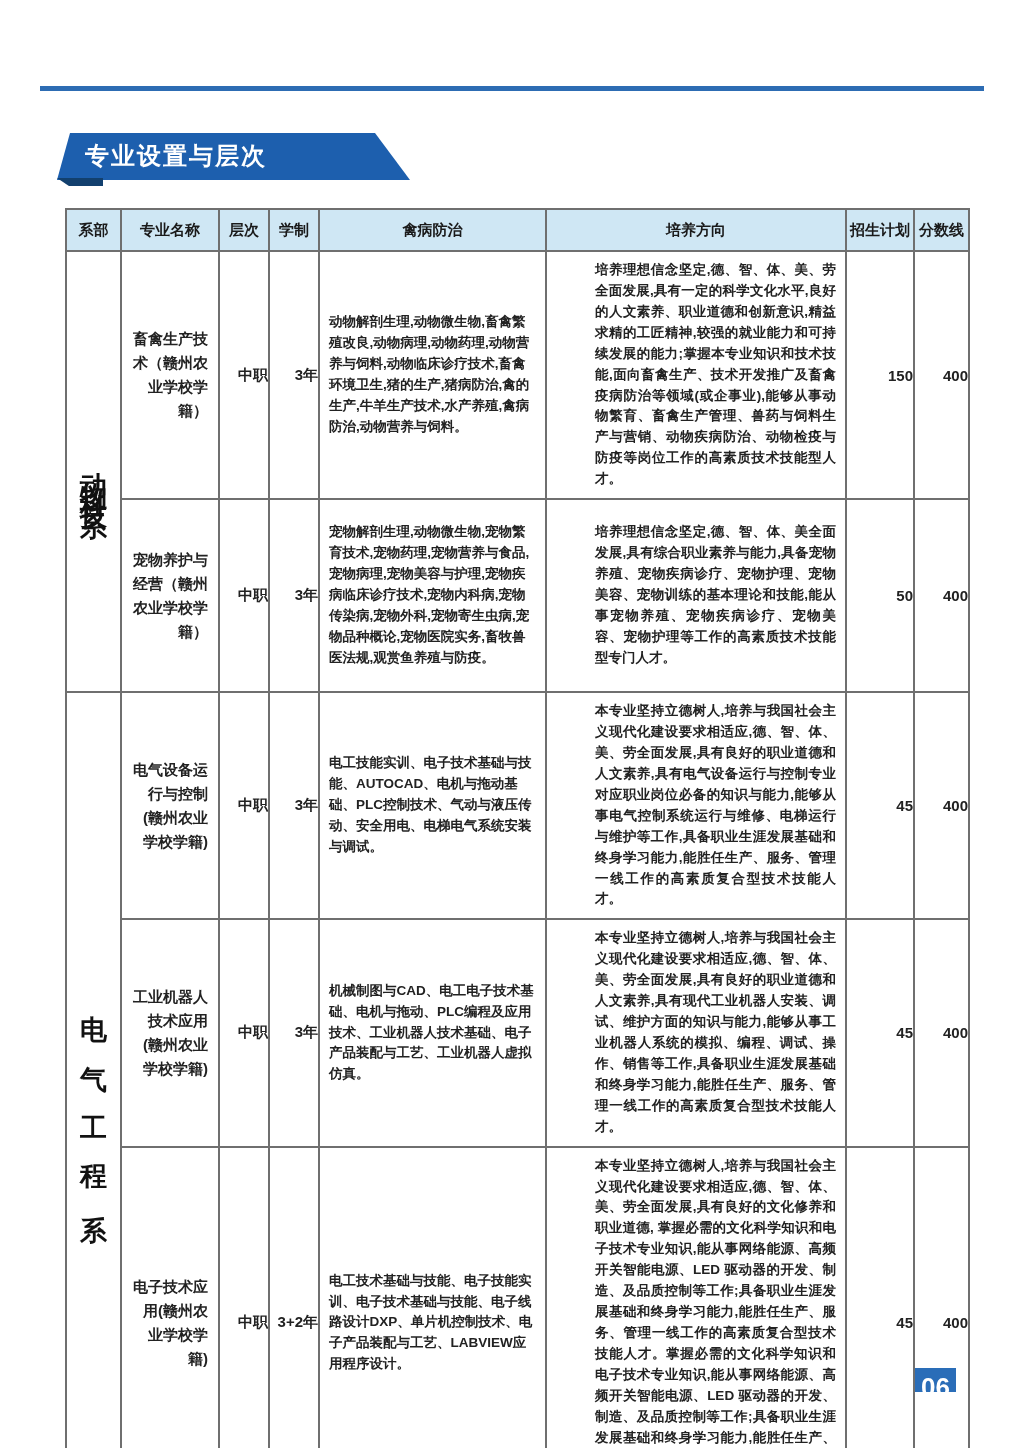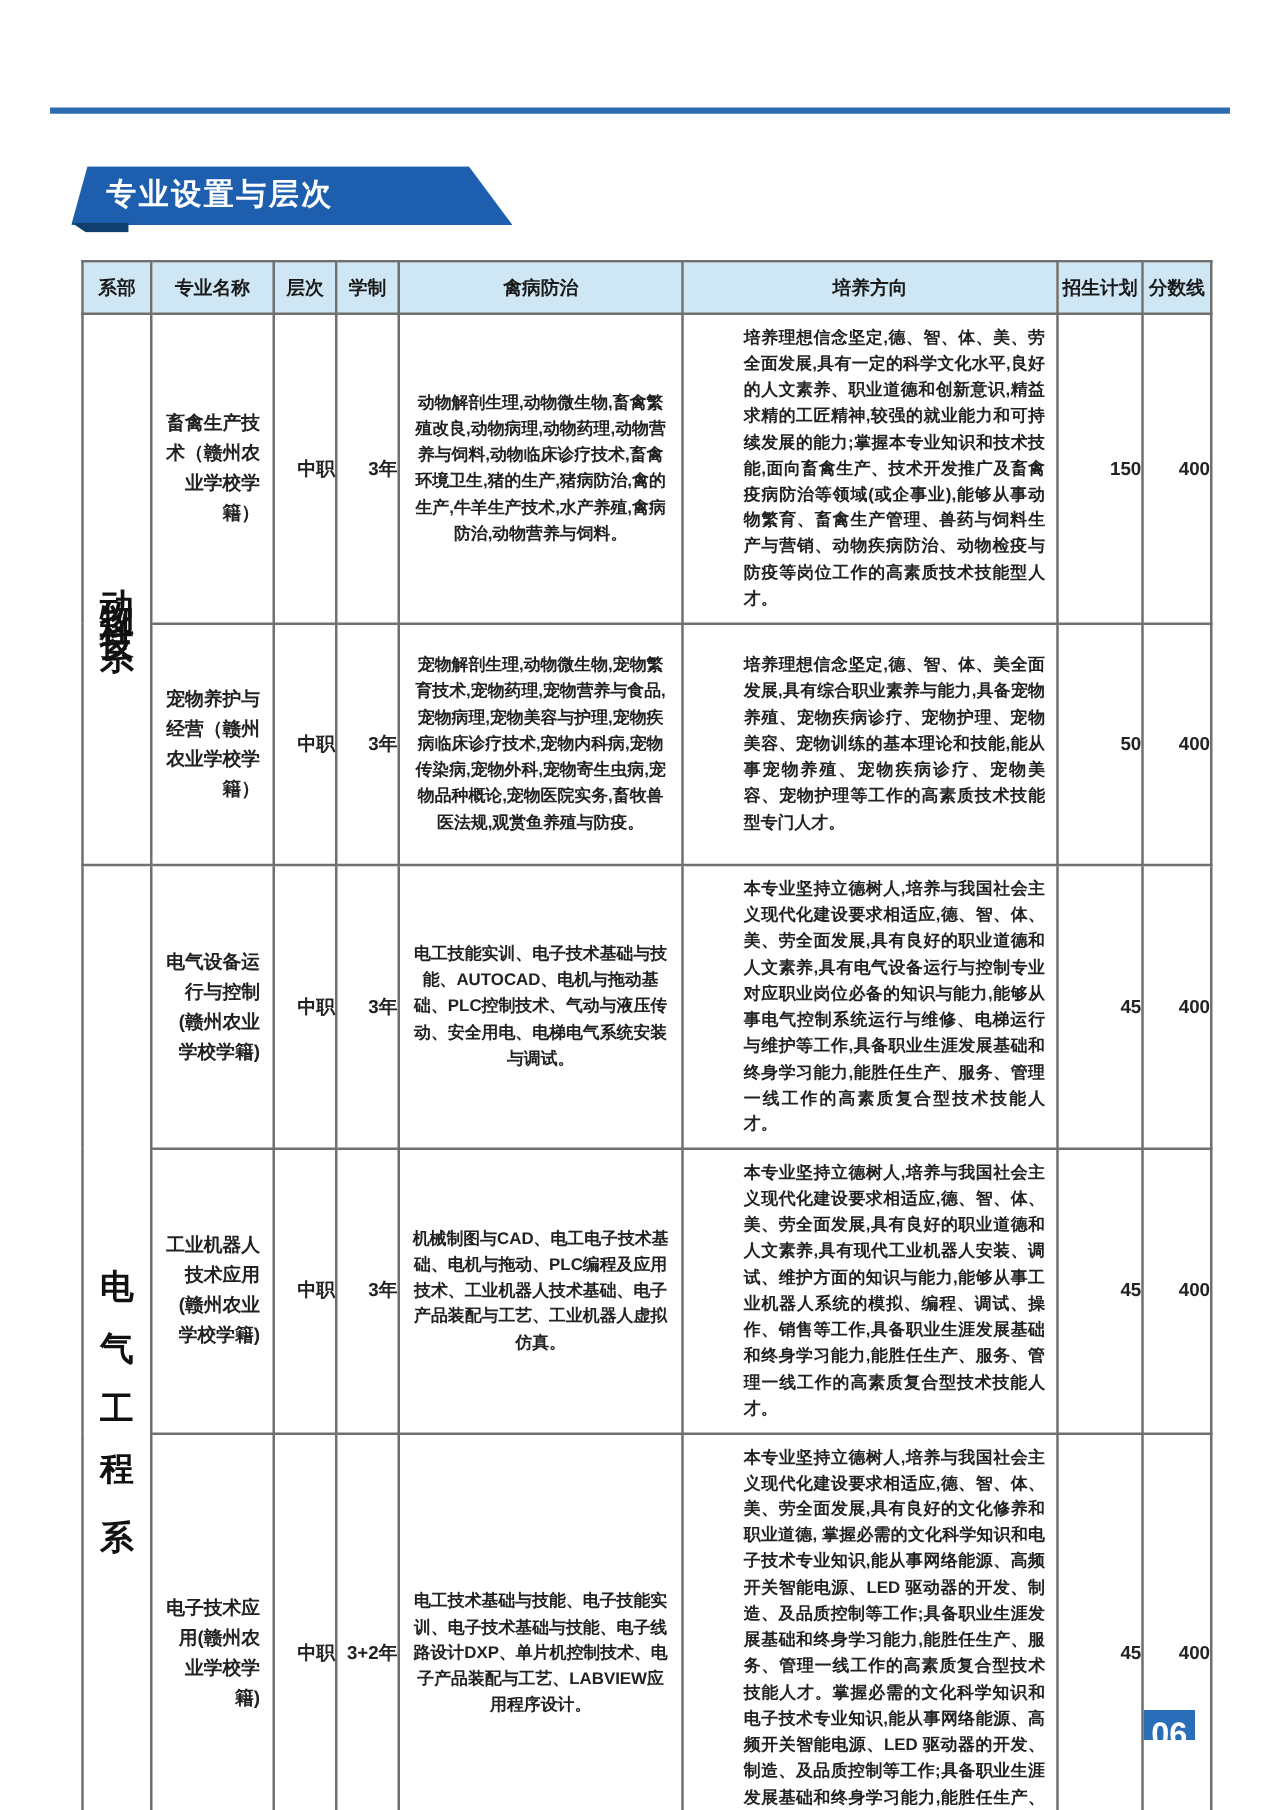--- a/index.html
+++ b/index.html
@@ -123,21 +123,21 @@
     vertical-align: middle;
     font-size: 15px;
     font-weight: 600;
   }
   td.para {
     vertical-align: middle;
     font-size: 13.5px;
     font-weight: 600;
     line-height: 1.55;
     padding: 8px 9px;
-    text-align: center;
+    text-align: left;
   }
   td.direction { text-align: justify; padding-left: 48px; }
 
   
   .pagenum {
     position: absolute;
     left: 915px;
     top: 1368px;
     width: 41px;
     height: 24px;

